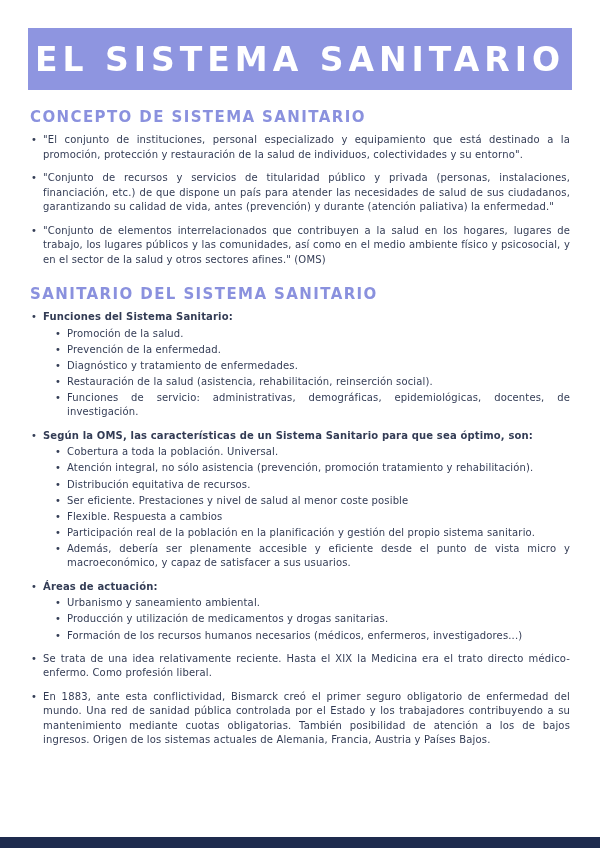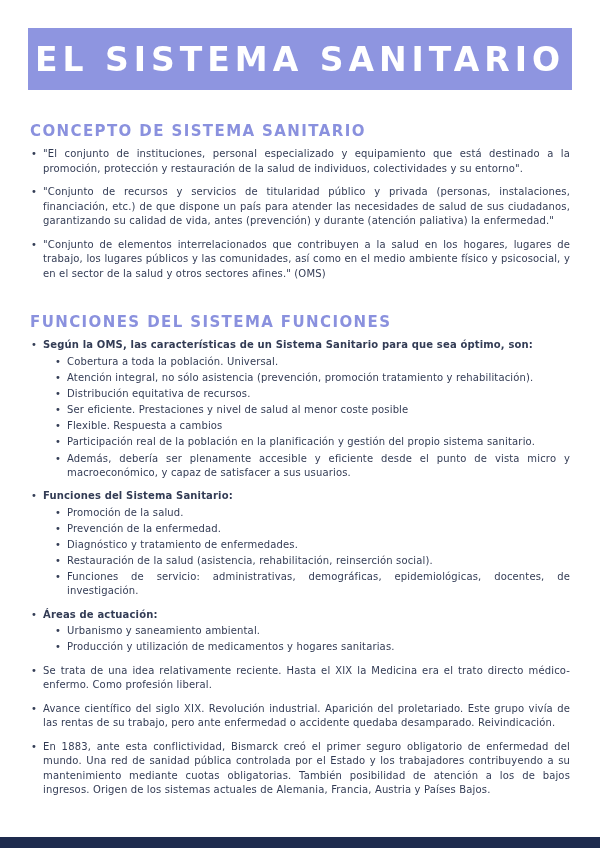--- a/index.html
+++ b/index.html
@@ -25,21 +25,21 @@
     letter-spacing:5px;
     white-space:nowrap;
     font-family:"DejaVu Sans", sans-serif;
   }
   .content { padding:0 30px; }
   h2.heading {
     color:#8a91de;
     font-size:15px;
     font-weight:bold;
     letter-spacing:1.4px;
-    margin:32px 0 7px 0;
+    margin:18px 0 7px 0;
   }
   ul { list-style:none; }
   .l1 > li {
     position:relative;
     padding-left:13px;
     margin-bottom:9px;
     font-size:10px;
     line-height:1.45;
     text-align:justify;
     letter-spacing:0.15px;
@@ -87,62 +87,62 @@
     <section>
       <h2 class="heading">CONCEPTO DE SISTEMA SANITARIO</h2>
       <ul class="l1">
         <li>"El conjunto de instituciones, personal especializado y equipamiento que está destinado a la promoción, protección y restauración de la salud de individuos, colectividades y su entorno".</li>
         <li>"Conjunto de recursos y servicios de titularidad público y privada (personas, instalaciones, financiación, etc.) de que dispone un país para atender las necesidades de salud de sus ciudadanos, garantizando su calidad de vida, antes (prevención) y durante (atención paliativa) la enfermedad."</li>
         <li>"Conjunto de elementos interrelacionados que contribuyen a la salud en los hogares, lugares de trabajo, los lugares públicos y las comunidades, así como en el medio ambiente físico y psicosocial, y en el sector de la salud y otros sectores afines." (OMS)</li>
       </ul>
     </section>
 
     <section>
-      <h2 class="heading">FUNCIONES DEL SISTEMA FUNCIONES</h2>
+      <h2 class="heading">SANITARIO DEL SISTEMA SANITARIO</h2>
       <ul class="l1">
+
+        <li class="group">
+          <span class="group-label">Funciones del Sistema Sanitario:</span>
+          <ul class="l2">
+            <li>Promoción de la salud.</li>
+            <li>Prevención de la enfermedad.</li>
+            <li>Diagnóstico y tratamiento de enfermedades.</li>
+            <li>Restauración de la salud (asistencia, rehabilitación, reinserción social).</li>
+            <li>Funciones de servicio: administrativas, demográficas, epidemiológicas, docentes, de investigación.</li>
+          </ul>
+        </li>
 
         <li class="group">
           <span class="group-label">Según la OMS, las características de un Sistema Sanitario para que sea óptimo, son:</span>
           <ul class="l2">
             <li>Cobertura a toda la población. Universal.</li>
             <li>Atención integral, no sólo asistencia (prevención, promoción tratamiento y rehabilitación).</li>
             <li>Distribución equitativa de recursos.</li>
             <li>Ser eficiente. Prestaciones y nivel de salud al menor coste posible</li>
             <li>Flexible. Respuesta a cambios</li>
             <li>Participación real de la población en la planificación y gestión del propio sistema sanitario.</li>
             <li>Además, debería ser plenamente accesible y eficiente desde el punto de vista micro y macroeconómico, y capaz de satisfacer a sus usuarios.</li>
           </ul>
         </li>
 
         <li class="group">
-          <span class="group-label">Funciones del Sistema Sanitario:</span>
-          <ul class="l2">
-            <li>Promoción de la salud.</li>
-            <li>Prevención de la enfermedad.</li>
-            <li>Diagnóstico y tratamiento de enfermedades.</li>
-            <li>Restauración de la salud (asistencia, rehabilitación, reinserción social).</li>
-            <li>Funciones de servicio: administrativas, demográficas, epidemiológicas, docentes, de investigación.</li>
-          </ul>
-        </li>
-
-        <li class="group">
           <span class="group-label">Áreas de actuación:</span>
           <ul class="l2">
             <li>Urbanismo y saneamiento ambiental.</li>
-            <li>Producción y utilización de medicamentos y hogares sanitarias.</li>
+            <li>Producción y utilización de medicamentos y drogas sanitarias.</li>
+            <li>Formación de los recursos humanos necesarios (médicos, enfermeros, investigadores...)</li>
           </ul>
         </li>
 
       </ul>
     </section>
 
     <section>
       <ul class="l1">
         <li>Se trata de una idea relativamente reciente. Hasta el XIX la Medicina era el trato directo médico- enfermo. Como profesión liberal.</li>
-        <li>Avance científico del siglo XIX. Revolución industrial. Aparición del proletariado. Este grupo vivía de las rentas de su trabajo, pero ante enfermedad o accidente quedaba desamparado. Reivindicación.</li>
         <li>En 1883, ante esta conflictividad, Bismarck creó el primer seguro obligatorio de enfermedad del mundo. Una red de sanidad pública controlada por el Estado y los trabajadores contribuyendo a su mantenimiento mediante cuotas obligatorias. También posibilidad de atención a los de bajos ingresos. Origen de los sistemas actuales de Alemania, Francia, Austria y Países Bajos.</li>
 
       </ul>
     </section>
 
   </div>
 
   <div class="footer-bar"></div>
 
 </div>

